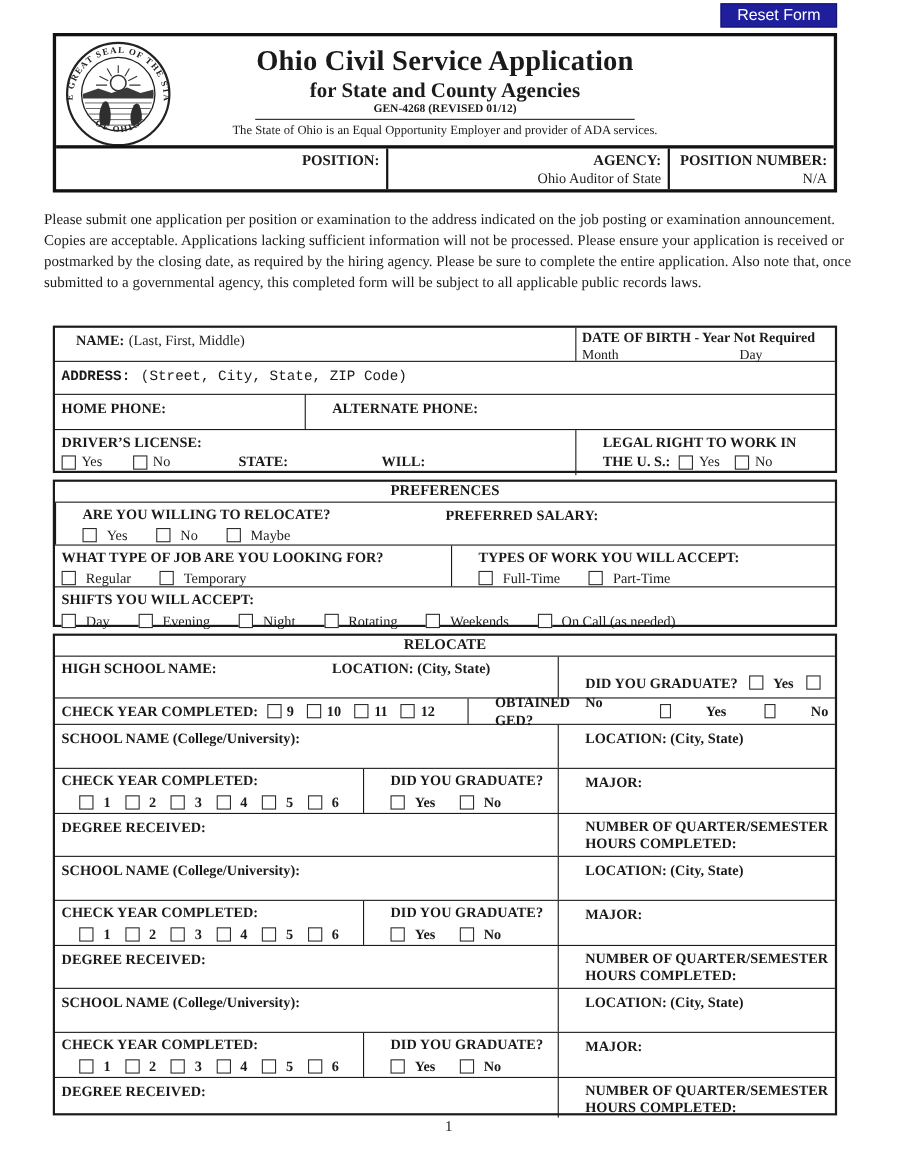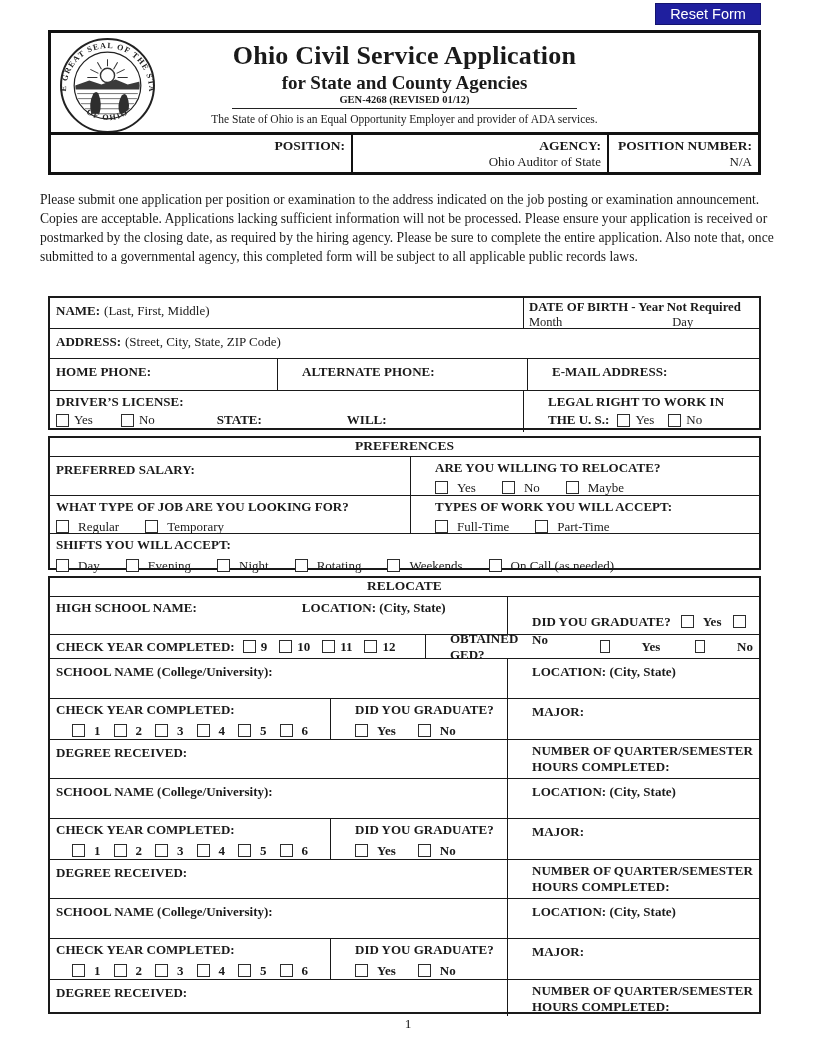--- a/index.html
+++ b/index.html
@@ -137,48 +137,45 @@
         <div class="lbl">POSITION NUMBER:</div>
         <div class="val">N/A</div>
       </div>
     </div>
   </div>
 
   <div class="intro">Please submit one application per position or examination to the address indicated on the job posting or examination announcement.  Copies are acceptable.  Applications lacking sufficient information will not be processed.  Please ensure your application is received or postmarked by the closing date, as required by the hiring agency.  Please be sure to complete the entire application.  Also note that, once submitted to a governmental agency, this completed form will be subject to all applicable public records laws.</div>
 
 
   <div class="tbl" style="top:296px; height:134px;">
-    <div class="row" style="height:30px;">
+    <div class="row" style="height:30px;padding-left:13px;">
       <div class="cell" style="flex:1;">
         <span class="lbl">NAME:</span>
         <span class="val hint">(Last, First, Middle)</span>
       </div>
       <div class="cell cl" style="width:236px; padding:2px 5px;">
         <div class="lbl" style="font-size:12.8px;">DATE OF BIRTH - Year Not Required</div>
         <div class="small" style="display:flex;">
           <span>Month</span>
           <span style="margin-left:110px;">Day</span>
         </div>
       </div>
     </div>
-    <div class="row" style="height:30px;">
+    <div class="row" style="height:30px;font-family:Liberation Mono, monospace;">
       <div class="cell" style="flex:1;">
         <span class="lbl">ADDRESS:</span>
         <span class="val hint">(Street, City, State, ZIP Code)</span>
       </div>
     </div>
     <div class="row" style="height:32px;">
       <div class="cell" style="width:227px;">
         <span class="lbl">HOME PHONE:</span>
       </div>
       <div class="cell cl" style="width:250px;">
         <span class="lbl">ALTERNATE PHONE:</span>
-      </div>
-      <div class="cell cl" style="flex:1;">
-        <span class="lbl">E-MAIL ADDRESS:</span>
       </div>
     </div>
     <div class="row" style="height:42px;">
       <div class="cell" style="flex:1;">
         <div class="lbl">DRIVER’S LICENSE:</div>
         <div style="margin-top:2px; display:flex; align-items:center;">
           <span class="cb"></span>
           <span class="opt" style="margin-right:28px;">Yes</span>
           <span class="cb"></span>
           <span class="opt">No</span>
@@ -195,33 +192,33 @@
           <span class="cb"></span>
           <span class="opt">No</span>
         </div>
       </div>
     </div>
   </div>
 
   <div class="tbl" style="top:436px; height:134px;">
     <div class="row sec-head">PREFERENCES</div>
     <div class="row" style="height:39px;">
+      <div class="cell cl" style="flex:1;">
+        <div class="lbl">ARE YOU WILLING TO RELOCATE?</div>
+        <div style="margin-top:2px;">
+          <span class="cb"></span>
+          <span class="opt">Yes</span>
+          <span class="cb"></span>
+          <span class="opt">No</span>
+          <span class="cb"></span>
+          <span class="opt">Maybe</span>
+        </div>
+      </div>
       <div class="cell" style="width:360px;">
         <span class="lbl">PREFERRED SALARY:</span>
-      </div>
-      <div class="cell cl" style="flex:1;">
-        <div class="lbl">ARE YOU WILLING TO RELOCATE?</div>
-        <div style="margin-top:2px;">
-          <span class="cb"></span>
-          <span class="opt">Yes</span>
-          <span class="cb"></span>
-          <span class="opt">No</span>
-          <span class="cb"></span>
-          <span class="opt">Maybe</span>
-        </div>
       </div>
     </div>
     <div class="row" style="height:38px;">
       <div class="cell" style="width:360px;">
         <div class="lbl">WHAT TYPE OF JOB ARE YOU LOOKING FOR?</div>
         <div style="margin-top:2px;">
           <span class="cb"></span>
           <span class="opt">Regular</span>
           <span class="cb"></span>
           <span class="opt">Temporary</span>

